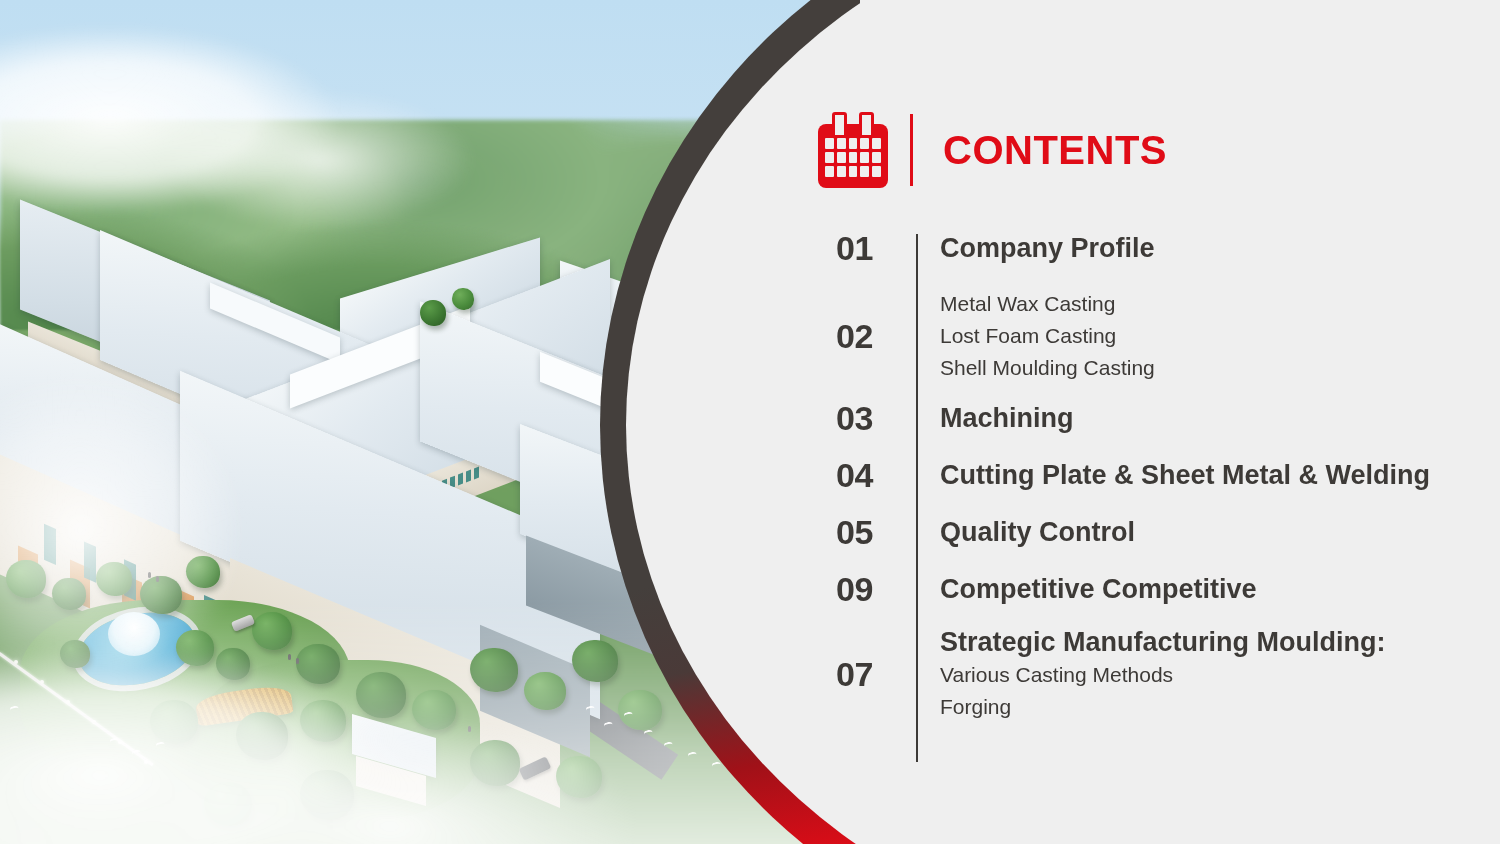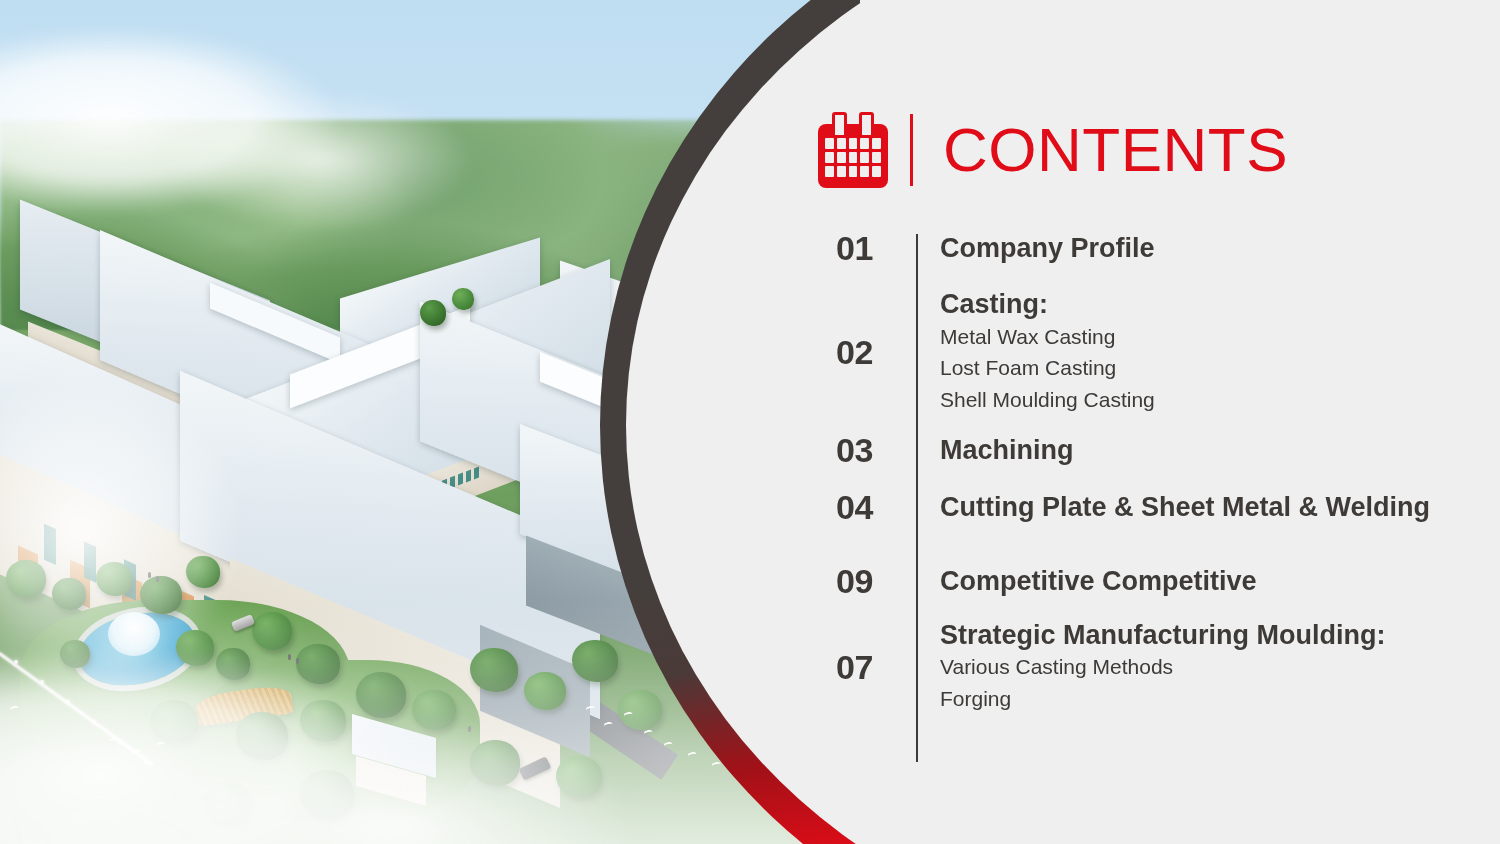--- a/index.html
+++ b/index.html
@@ -250,22 +250,22 @@
   }
   .cal-cell { background: #efefef; border-radius: 1px; }
   .header-divider {
     width: 3px;
     height: 72px;
     background: #e00c17;
     margin: 0 30px 0 22px;
     flex: none;
   }
   .contents-title {
-    font-size: 62px;
-    font-weight: normal;
+    font-size: 40px;
+    font-weight: bold;
     color: #e00c17;
     letter-spacing: 0.5px;
     line-height: 1;
     white-space: nowrap;
   }
 
   .toc {
     position: absolute;
     left: 0; top: 228px;
     width: 682px;
@@ -536,21 +536,20 @@
         <div class="toc-body">
           <div class="toc-label">Company Profile</div>
         </div>
       </div>
 
       <div class="gap-a"></div>
 
       <div class="toc-item">
         <div class="toc-num">02</div>
         <div class="toc-body">
-          <div class="toc-label">Casting:</div>
           <div class="toc-sub">Metal Wax Casting</div>
           <div class="toc-sub">Lost Foam Casting</div>
           <div class="toc-sub">Shell Moulding Casting</div>
         </div>
       </div>
 
       <div class="gap-b"></div>
 
       <div class="toc-item">
         <div class="toc-num">03</div>
@@ -563,20 +562,26 @@
 
       <div class="toc-item">
         <div class="toc-num">04</div>
         <div class="toc-body">
           <div class="toc-label">Cutting Plate &amp; Sheet Metal &amp; Welding</div>
         </div>
       </div>
 
       <div class="gap-c"></div>
 
+      <div class="toc-item">
+        <div class="toc-num">05</div>
+        <div class="toc-body">
+          <div class="toc-label">Quality Control</div>
+        </div>
+      </div>
 
       <div class="gap-c"></div>
 
       <div class="toc-item">
         <div class="toc-num">09</div>
         <div class="toc-body">
           <div class="toc-label">Competitive Competitive</div>
         </div>
       </div>
 

